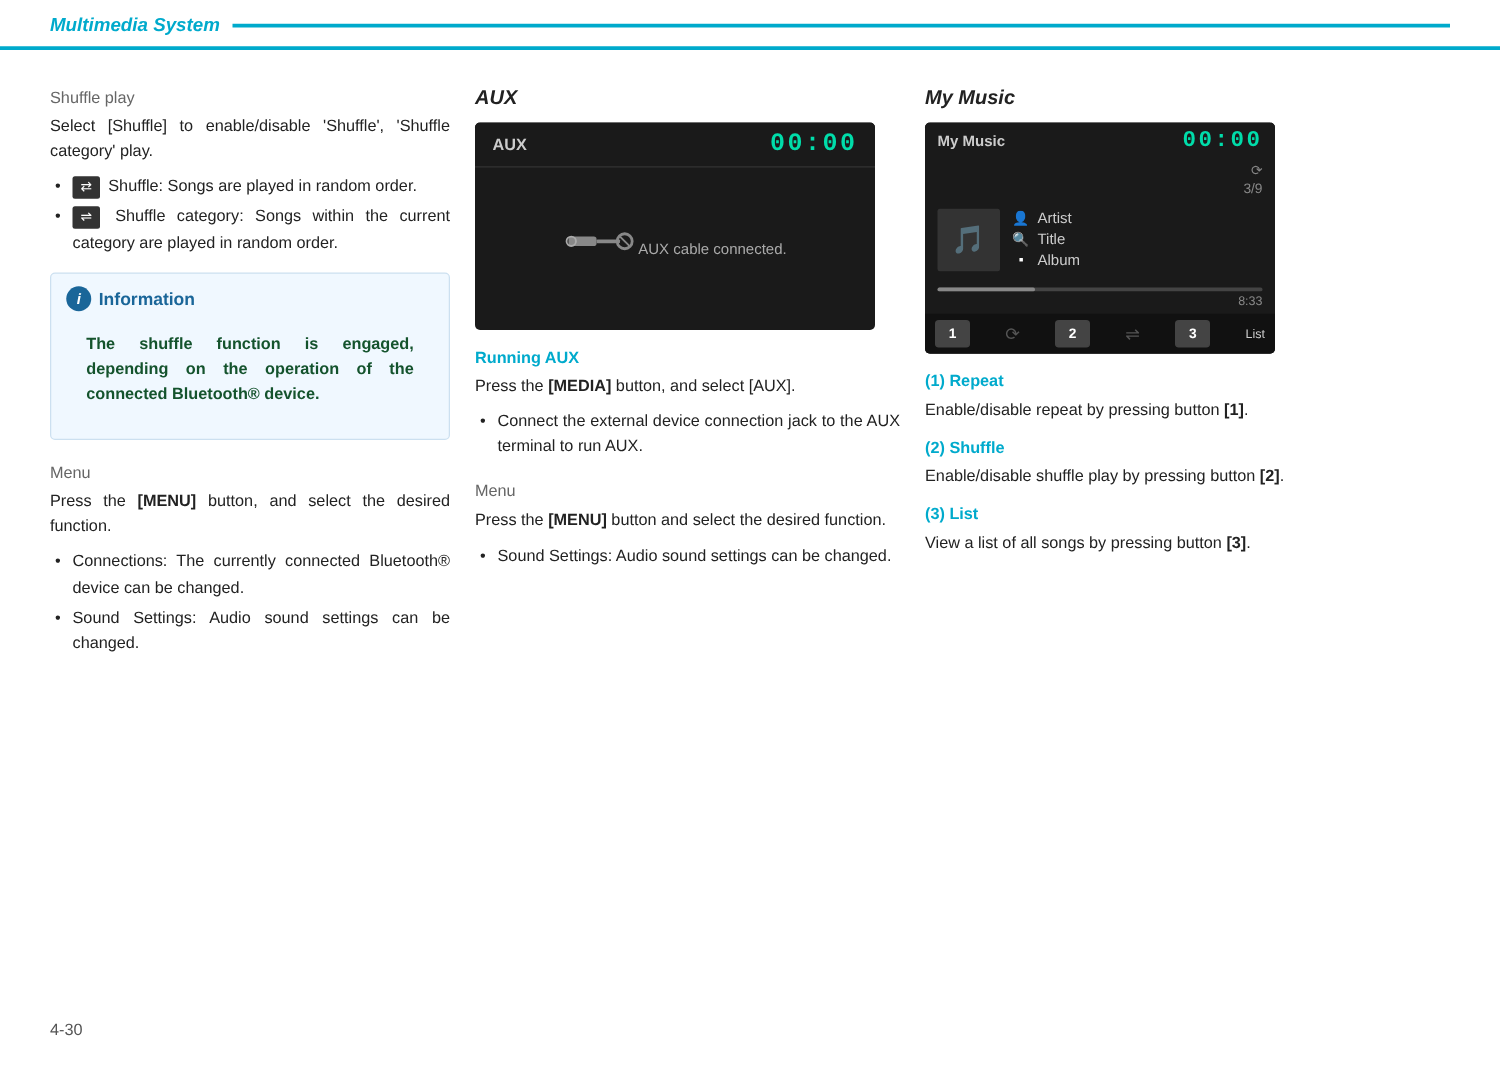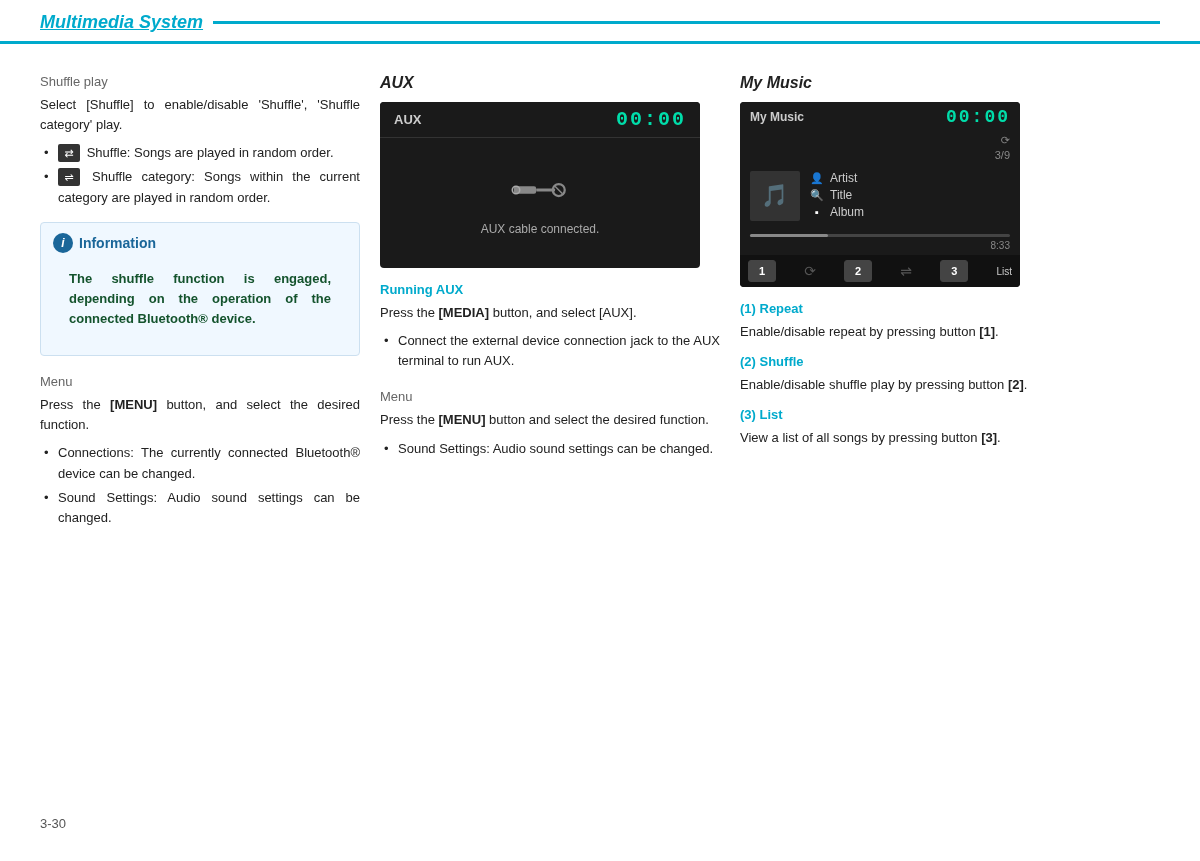--- a/index.html
+++ b/index.html
@@ -15,24 +15,23 @@
     
     .header {
       display: flex;
       align-items: center;
       padding: 12px 40px 8px 40px;
       border-bottom: 3px solid #00aacc;
       margin-bottom: 0;
     }
     .header-title {
       color: #00aacc;
-      font-size: 18px;
+      font-size: 15px;
       font-weight: bold;
       font-style: italic;
-      text-decoration: underline;
     }
     .header-line {
       flex: 1;
       height: 3px;
       background: #00aacc;
       margin-left: 10px;
     }
 
     
     .content {
@@ -177,21 +176,21 @@
     }
     .screen-time {
       color: #00ddaa;
       font-size: 20px;
       font-weight: bold;
       font-family: 'Courier New', monospace;
       letter-spacing: 2px;
     }
     .screen-body {
       display: flex;
-      flex-direction: column;
+      flex-direction: row;
       align-items: center;
       justify-content: center;
       min-height: 130px;
       padding: 20px;
     }
     .aux-cable-icon {
       width: 60px;
       height: 40px;
       margin-bottom: 12px;
     }
@@ -495,15 +494,15 @@
       <div class="section-heading-teal repeat-line-break">(2) Shuffle</div>
       <p>Enable/disable shuffle play by pressing button <span class="bold-bracket">[2]</span>.</p>
 
       <div class="section-heading-teal repeat-line-break">(3) List</div>
       <p>View a list of all songs by pressing button <span class="bold-bracket">[3]</span>.</p>
 
     </div>
 
   </div>
 
-  <div class="page-number">3-30</div>
+  <div class="page-number">4-30</div>
 
 </div>
 
 </body></html>

